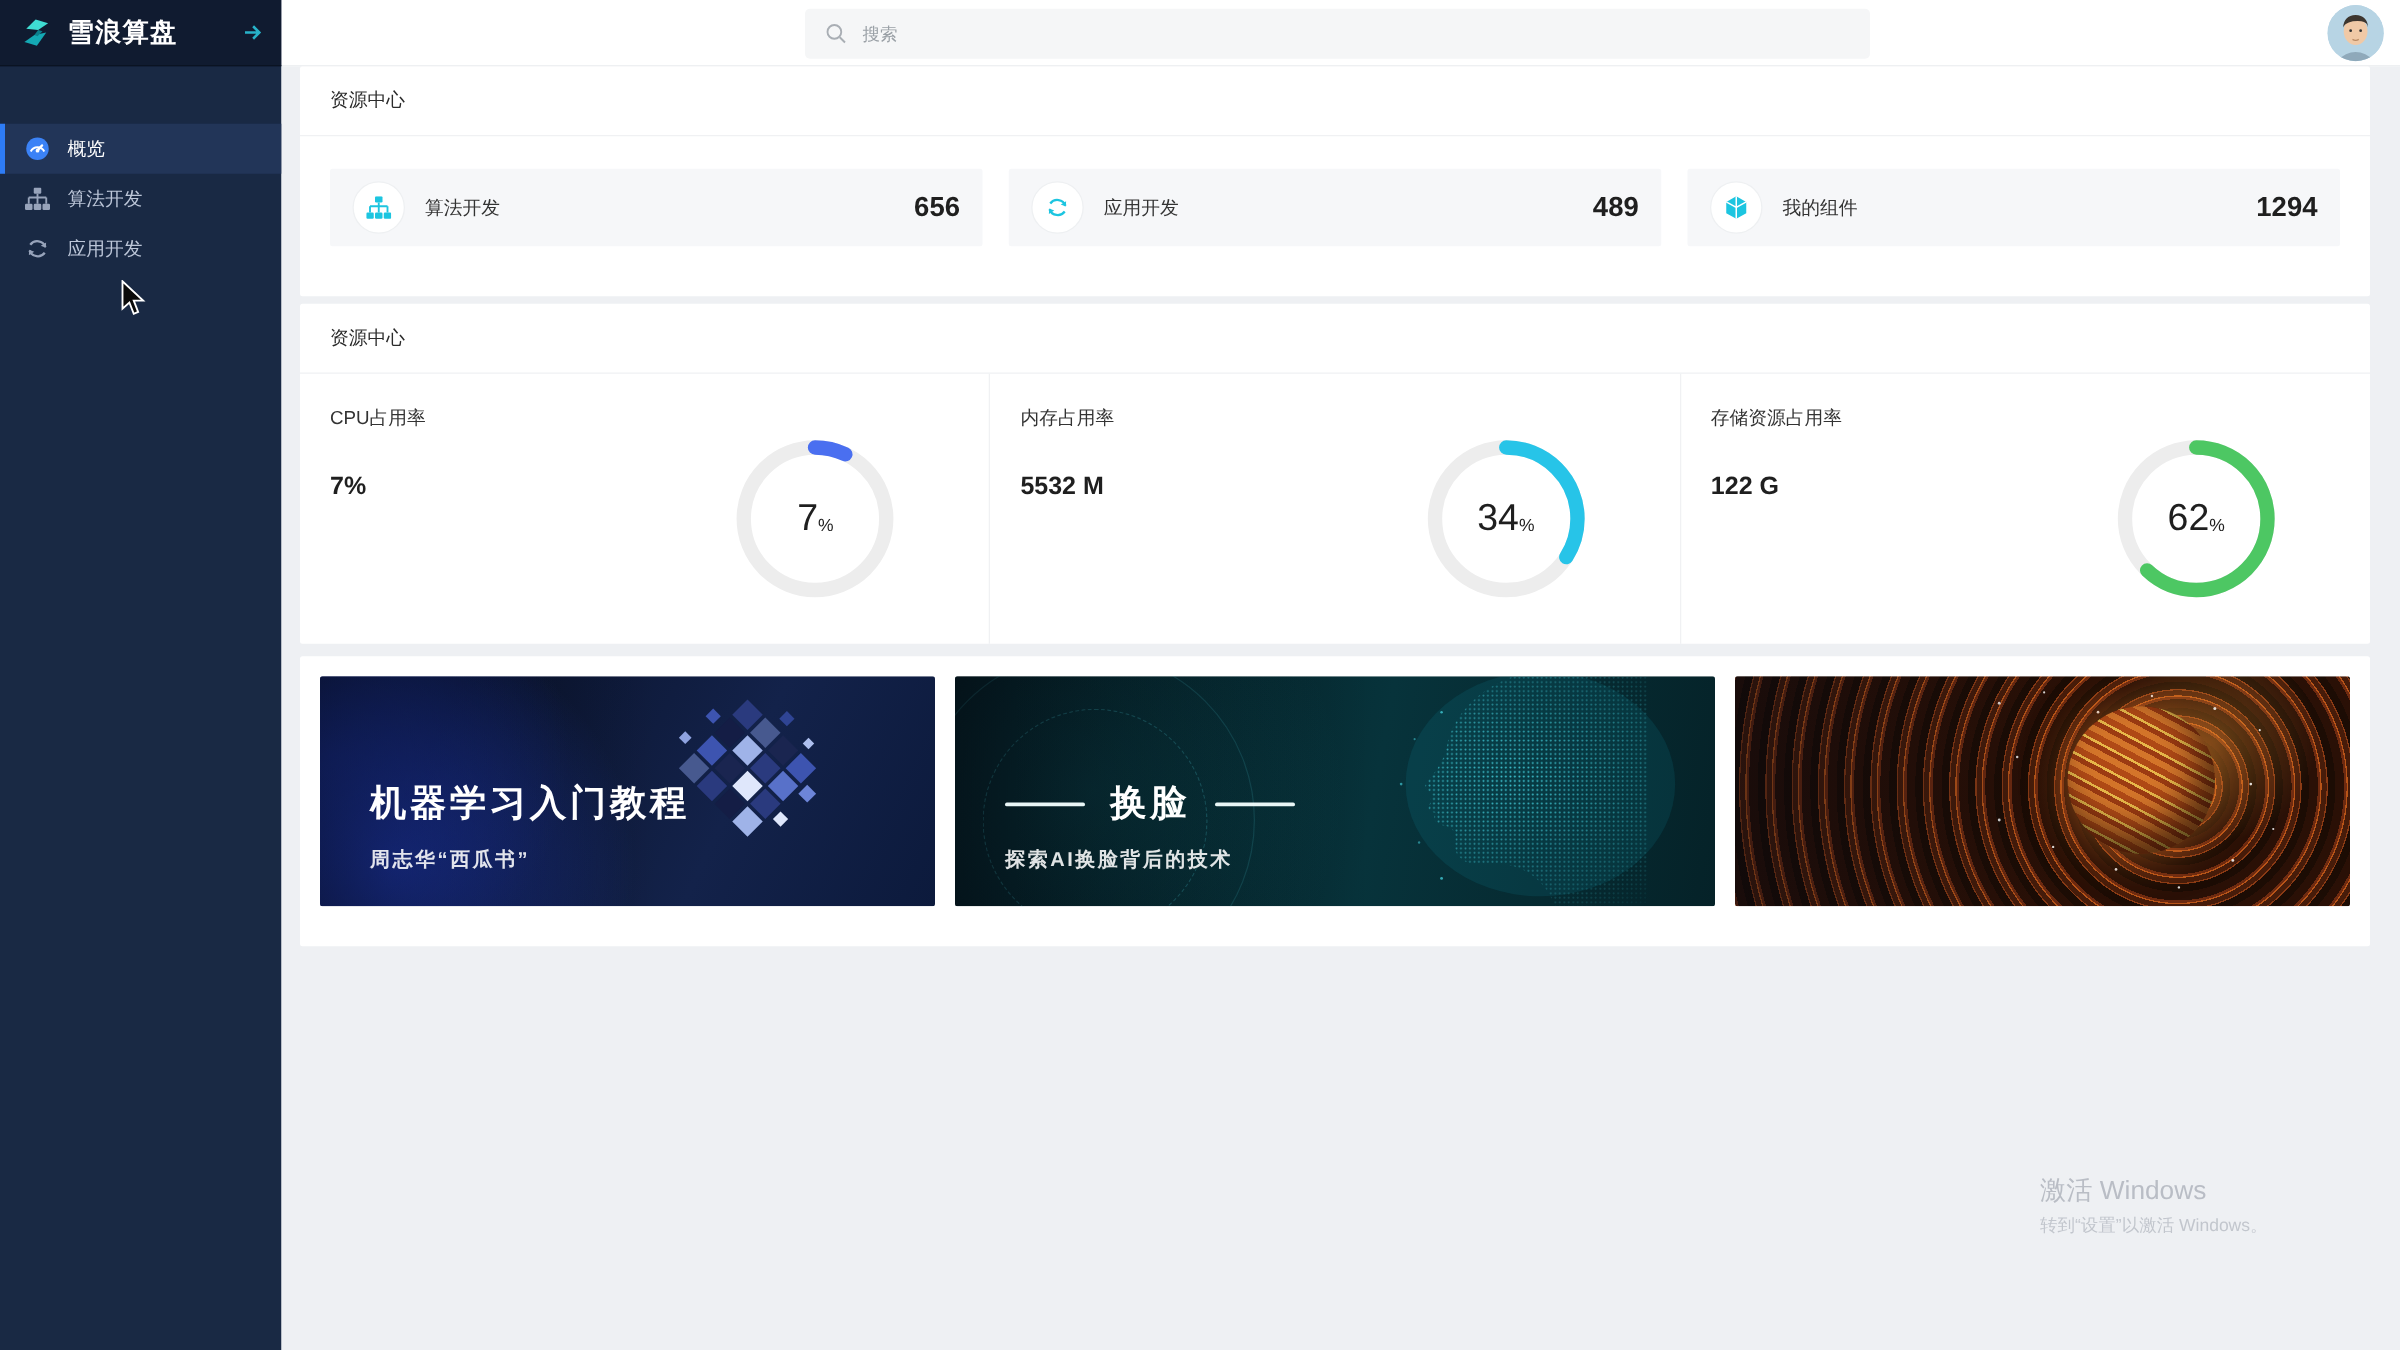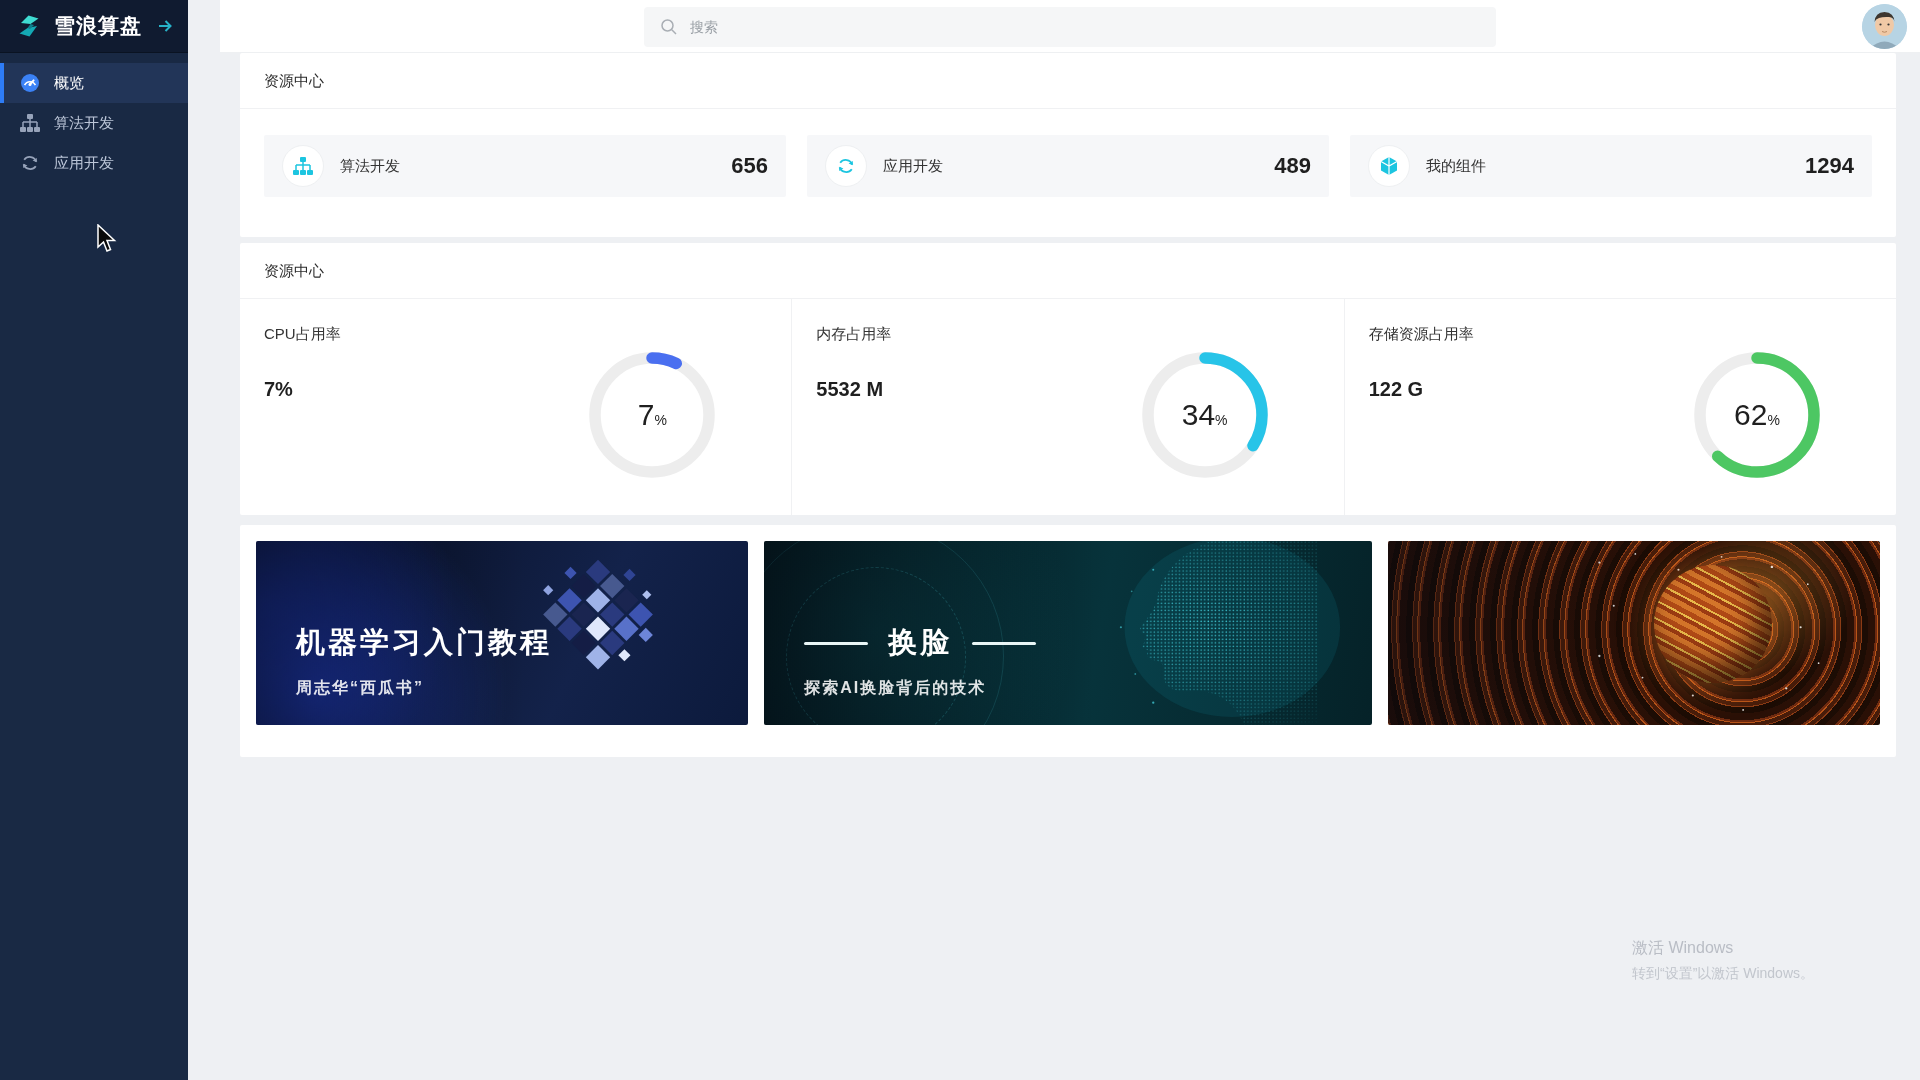--- a/index.html
+++ b/index.html
@@ -1,26 +1,26 @@
 <!DOCTYPE html>
 <html><head>
 <meta charset="utf-8">
 <style>
   * { margin:0; padding:0; box-sizing:border-box; }
   html,body { width:1920px; height:1080px; overflow:hidden; }
   body { font-family:"Liberation Sans","DejaVu Sans",sans-serif; background:#eef0f3; color:#333; }
   .page { position:relative; width:1920px; height:1080px; }
 
   
-  .sidebar { position:absolute; left:0; top:0; width:188px; height:1080px; background:#192944; z-index:5; }
+  .sidebar { position:absolute; left:0; top:0; width:225px; height:1080px; background:#192944; z-index:5; }
   .sidebar-header { height:53px; background:#101b30; border-bottom:1px solid #0a1322; display:flex; align-items:center; padding:0 14px; position:relative; }
   .logo-mark { width:30px; height:30px; flex:0 0 30px; }
   .logo-text { margin-left:10px; color:#ffffff; font-size:21px; font-weight:bold; letter-spacing:1px; white-space:nowrap; }
   .collapse-btn { position:absolute; right:12px; top:50%; transform:translateY(-50%); width:20px; height:20px; cursor:pointer; }
-  .menu { padding-top:10px; }
+  .menu { padding-top:10px;margin-top:36px; }
   .menu-item { position:relative; height:40px; display:flex; align-items:center; padding-left:20px; color:#bcc6d8; font-size:15px; cursor:pointer; }
   .menu-item .mi-icon { width:20px; height:20px; margin-right:14px; display:flex; align-items:center; justify-content:center; color:#97a3ba; }
   .menu-item.active { background:#223558; color:#ffffff; }
   .menu-item.active::before { content:""; position:absolute; left:0; top:0; width:4px; height:100%; background:#2e7cf6; }
 
   
   .topbar { position:absolute; left:220px; right:0; top:0; height:53px; background:#ffffff; border-bottom:1px solid #eef0f2; z-index:4; }
   .search-box { position:absolute; left:50%; transform:translateX(-50%); top:7px; width:852px; height:40px; background:#f5f6f7; border-radius:4px; display:flex; align-items:center; padding:0 16px; }
   .search-box svg { flex:0 0 18px; }
   .search-input { flex:1; margin-left:12px; border:none; outline:none; background:transparent; font-size:14px; color:#333; font-family:inherit; }
@@ -74,21 +74,21 @@
   .title-dash { width:64px; height:3px; background:#e9f6f6; border-radius:2px; }
   .hud-circle { position:absolute; border-radius:50%; z-index:0; }
   .hud-1 { width:270px; height:270px; left:-30px; top:-20px; border:1px solid rgba(80,220,230,0.16); }
   .hud-2 { width:180px; height:180px; left:22px; top:26px; border:1px dashed rgba(80,220,230,0.25); }
   .sphere { position:absolute; right:108px; top:24px; width:118px; height:118px; border-radius:50%; z-index:2;
       background:repeating-linear-gradient(28deg,#d4752a 0 5px,#9c3b12 5px 9px,#e8b84a 9px 11px,#b04a16 11px 16px);
       box-shadow:0 0 34px rgba(232,126,42,0.55), inset -12px -16px 30px rgba(0,0,0,0.6); }
 
   
   .watermark { position:absolute; left:1632px; top:938px; color:#b9bdc5; z-index:6; }
-  .watermark-l1 { font-size:16px; }
+  .watermark-l1 { font-size:21px; }
   .watermark-l2 { font-size:14px; color:#c2c6cd; margin-top:6px; }
   .cursor { position:absolute; left:96px; top:224px; z-index:50; pointer-events:none; }
 </style>
 </head>
 <body>
 
 <div class="page">
 
   <aside class="sidebar">
     <div class="sidebar-header">

